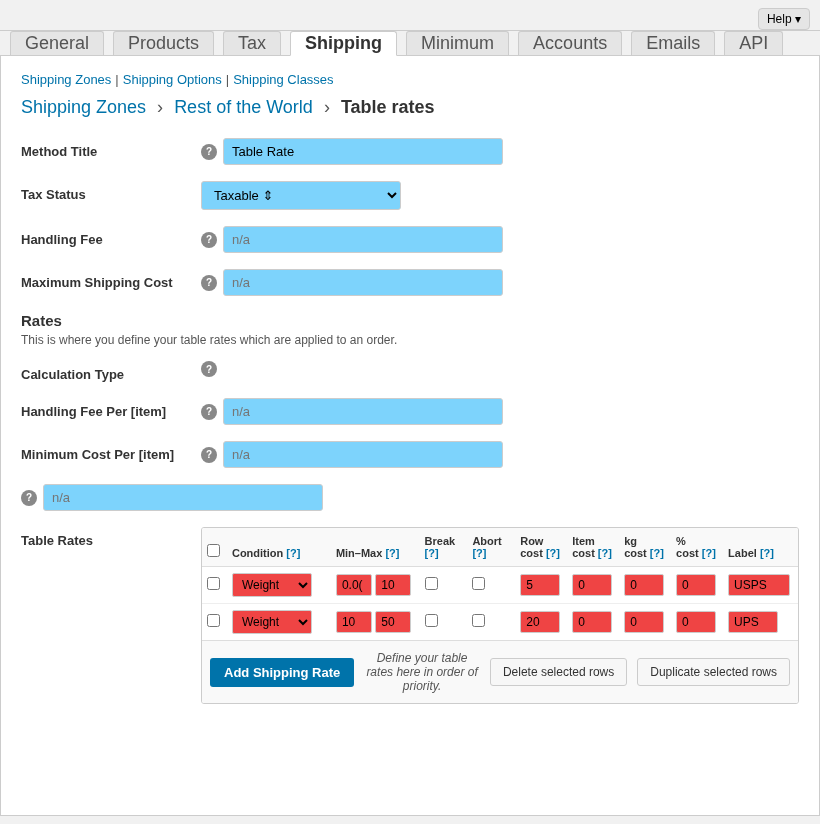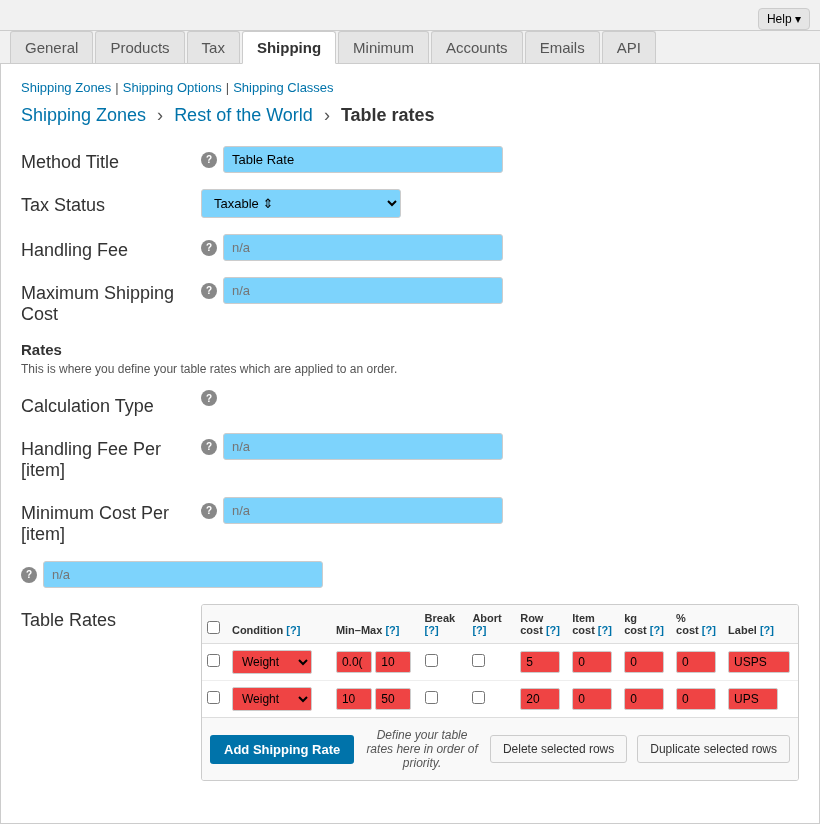--- a/index.html
+++ b/index.html
@@ -34,28 +34,28 @@
     }
 
     .main-tabs {
       background: #f1f1f1;
       display: flex;
       align-items: flex-end;
       padding: 0 10px;
       border-bottom: 1px solid #ccc;
     }
     .tab {
-      padding: 7px 14px;
+      padding: 1px 14px;
       border: 1px solid #ccc;
       border-bottom: none;
       background: #e5e5e5;
       cursor: pointer;
-      font-size: 15px;
+      font-size: 18px;
       color: #555;
-      margin-right: 2px;
+      margin-right: 9px;
       border-radius: 3px 3px 0 0;
     }
     .tab.active {
       background: #fff;
       color: #333;
       font-weight: 600;
       border-bottom: 1px solid #fff;
       margin-bottom: -1px;
     }
 
@@ -96,23 +96,23 @@
 
     
     .form-row {
       display: flex;
       align-items: flex-start;
       margin-bottom: 16px;
     }
     .form-label {
       width: 180px;
       min-width: 180px;
-      font-weight: 400;
+      font-weight: 700;
       padding-top: 6px;
-      font-size: 18px;
+      font-size: 13px;
     }
     .form-field {
       flex: 1;
       display: flex;
       align-items: center;
       gap: 6px;
     }
     .form-field input[type="text"],
     .form-field select {
       width: 280px;

